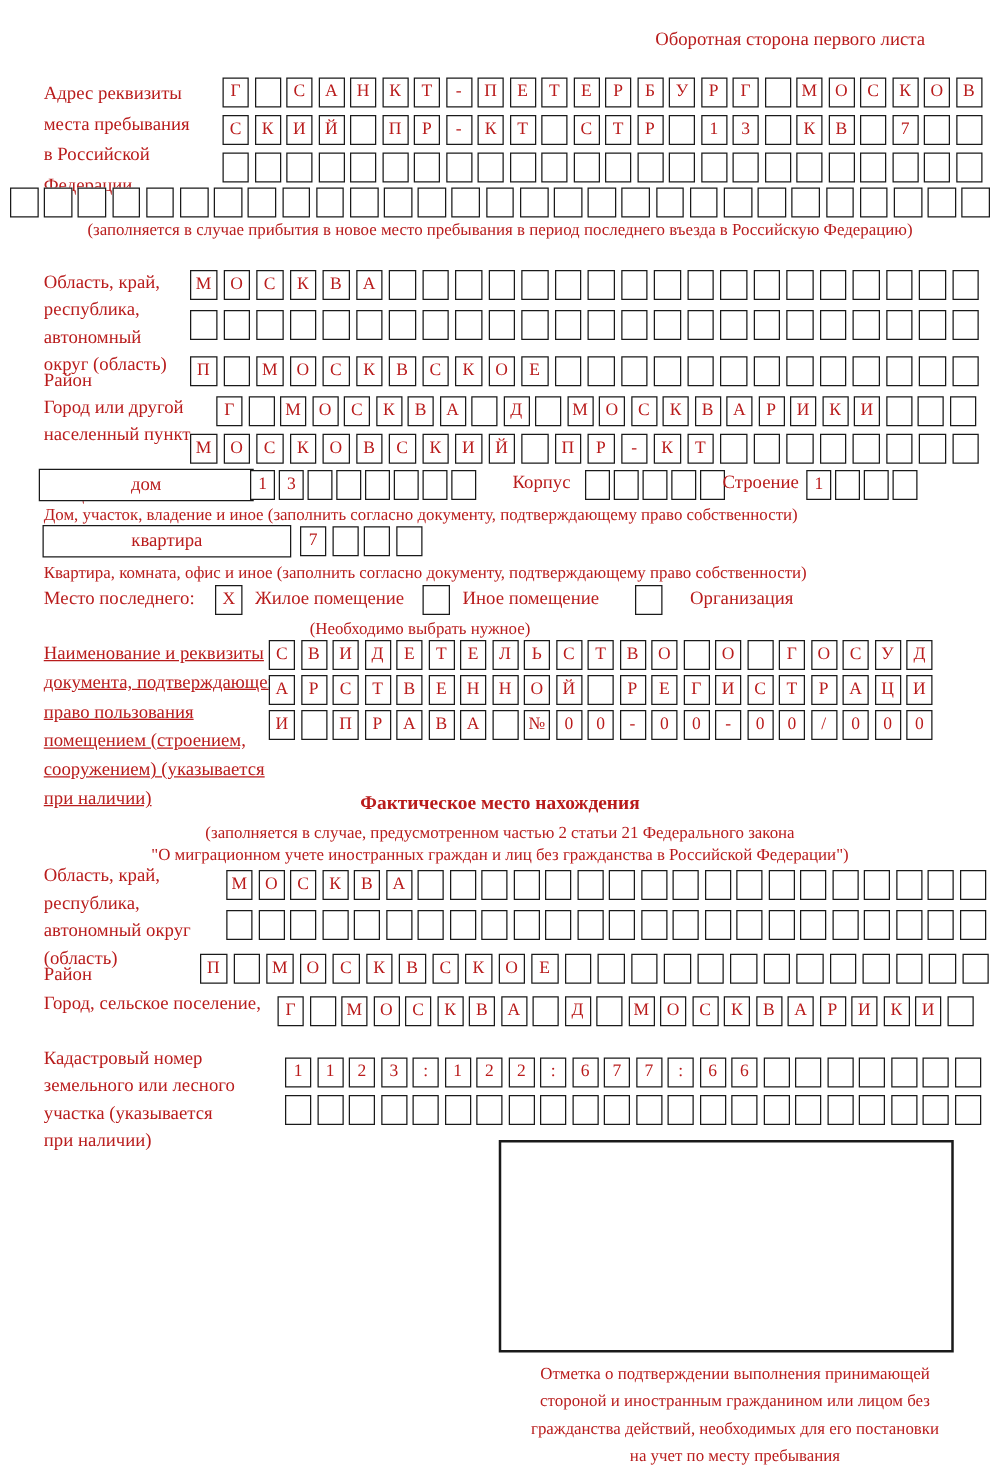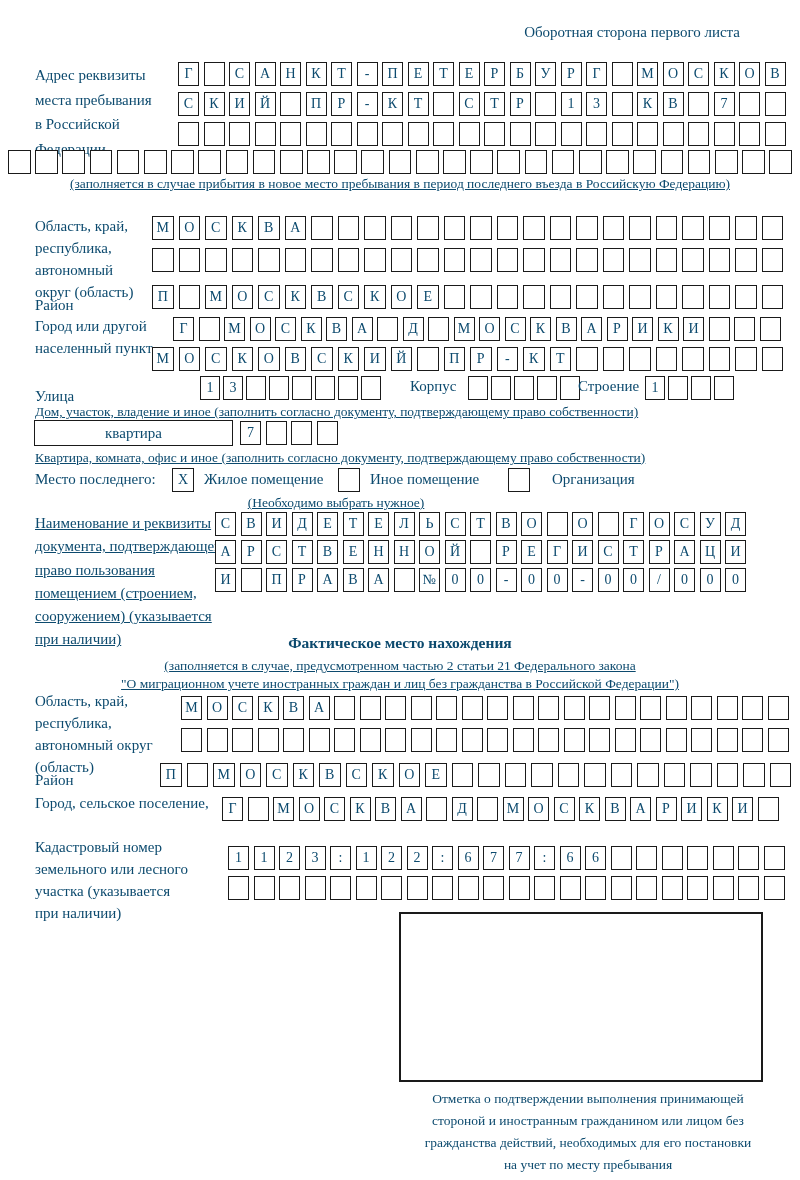--- a/index.html
+++ b/index.html
@@ -1,21 +1,21 @@
 <!DOCTYPE html>
 <html><head>
 <meta charset="utf-8">
 <style>
   html,body{margin:0;padding:0;background:#fff;}
   .page{position:relative;width:800px;height:1180px;background:#fff;overflow:hidden;
-        font-family:"Liberation Serif","DejaVu Serif",serif;color:#0c4a6e;}
+        font-family:"Liberation Serif","DejaVu Serif",serif;color:#b91c1c;}
   .abs{position:absolute;}
   .lbl{font-size:15px;white-space:nowrap;}
   .lines div{font-size:15px;white-space:nowrap;}
-  .cap{font-size:13.5px;white-space:nowrap;text-decoration:underline;}
+  .cap{font-size:13.5px;white-space:nowrap;}
   .hdg{font-size:15.5px;font-weight:bold;white-space:nowrap;}
   .center{left:0;width:800px;text-align:center;}
   .cellrow{position:absolute;display:flex;gap:4.5px;}
   .cell{width:21px;height:24px;border:1.6px solid #1a1a1a;box-sizing:border-box;
         display:flex;align-items:center;justify-content:center;
         font-size:14px;line-height:1;background:#fff;flex:none;}
   .g265{gap:5px}.g265 .cell{width:21.5px;}
   .g27{gap:4.5px}.g27 .cell{width:22.7px;}
   .g23{gap:3px}.g23 .cell{width:20px;}
   .fieldbox{position:absolute;border:1.6px solid #1a1a1a;box-sizing:border-box;
@@ -289,20 +289,21 @@
       <span class="cell"></span>
       <span class="cell"></span>
       <span class="cell"></span>
       <span class="cell"></span>
       <span class="cell"></span>
       <span class="cell"></span>
       <span class="cell"></span>
       <span class="cell"></span>
     </div>
 
+  <div class="fieldbox" style="left:31px;top:375px;width:172px;height:26px;">дом</div>
   <div class="cellrow g23" style="left:200px;top:376px;">
       <span class="cell">1</span>
       <span class="cell">3</span>
       <span class="cell"></span>
       <span class="cell"></span>
       <span class="cell"></span>
       <span class="cell"></span>
       <span class="cell"></span>
       <span class="cell"></span>
     </div>

